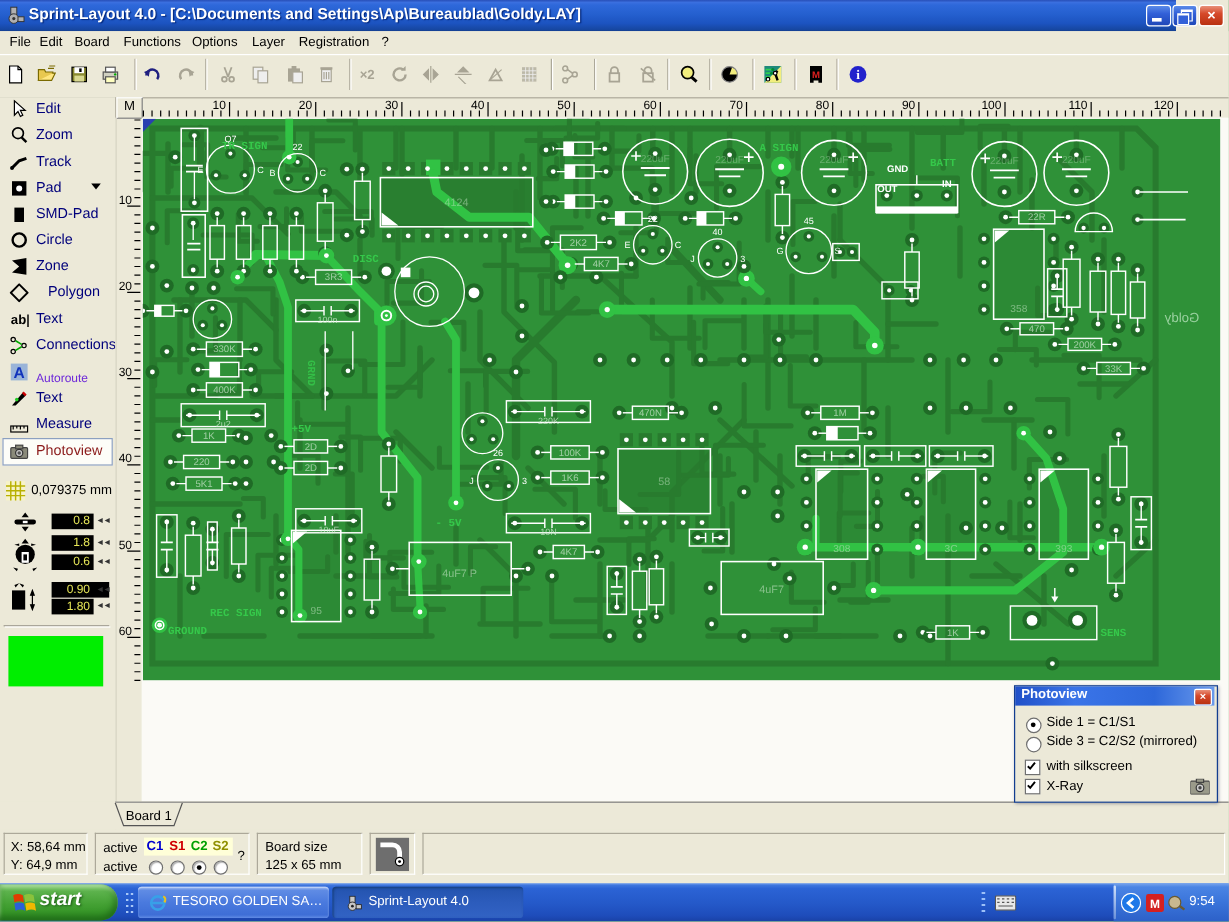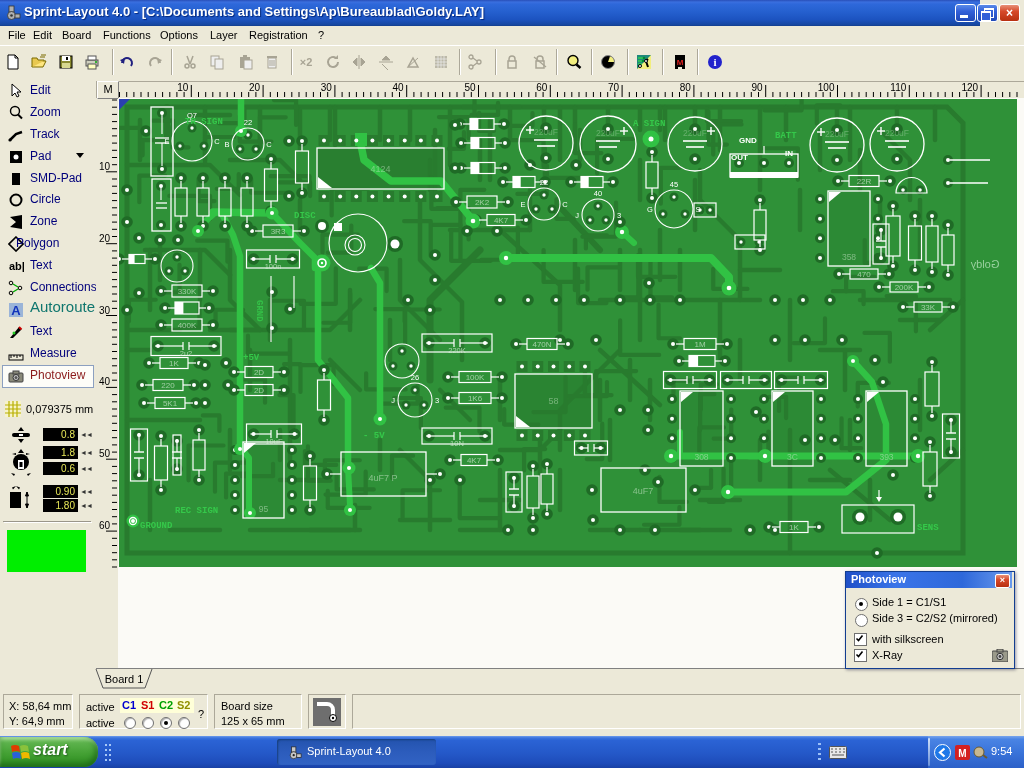--- a/index.html
+++ b/index.html
@@ -194,37 +194,37 @@
     <circle cx="8" cy="8" r="5.5" fill="none" stroke="#000" stroke-width="2"></circle>
   </svg>
 <div style="position:absolute;left:30px;top:192px;font-size:12px;color:#00007b">Circle</div>
 <svg width="16" height="16" viewBox="0 0 16 16" style="position:absolute;left:8px;top:214px">
     <path d="M2,3 L14,1 L14,15 L2,13 L8,8 z" fill="#000"></path>
   </svg>
 <div style="position:absolute;left:30px;top:214px;font-size:12px;color:#00007b">Zone</div>
 <svg width="16" height="16" viewBox="0 0 16 16" style="position:absolute;left:8px;top:236px">
     <path d="M8,1 L15,8 L8,15 L1,8 z" fill="none" stroke="#000" stroke-width="1.6"></path>
   </svg>
-<div style="position:absolute;left:16px;top:236px;font-size:12px;color:#00007b">Polygon</div>
+<div style="position:absolute;left:40px;top:236px;font-size:12px;color:#00007b">Polygon</div>
 <svg width="16" height="16" viewBox="0 0 16 16" style="position:absolute;left:8px;top:258px">
     <text x="1" y="12" font-size="11" font-weight="bold" fill="#000">ab|</text>
   </svg>
 <div style="position:absolute;left:30px;top:258px;font-size:12px;color:#00007b">Text</div>
 <svg width="16" height="16" viewBox="0 0 16 16" style="position:absolute;left:8px;top:280px">
     <circle cx="3" cy="3" r="1.8" fill="none" stroke="#000"></circle>
     <circle cx="3" cy="13" r="1.8" fill="none" stroke="#000"></circle>
     <circle cx="12" cy="8" r="1.8" fill="none" stroke="#000"></circle>
     <path d="M5,4 l5,3 m-5,5 l5,-3" stroke="#0a0" stroke-width="1.4"></path>
   </svg>
 <div style="position:absolute;left:30px;top:280px;font-size:12px;color:#00007b">Connections</div>
 <svg width="16" height="16" viewBox="0 0 16 16" style="position:absolute;left:8px;top:302px">
     <rect x="1" y="1" width="14" height="14" fill="#9ab4d8"></rect>
     <text x="8" y="13" font-size="13" font-weight="bold" fill="#1133bb" text-anchor="middle">A</text>
   </svg>
-<div style="position:absolute;left:30px;top:298px;font-size:15px;color:#0f766e">Autoroute</div>
+<div style="position:absolute;left:30px;top:310px;font-size:10px;color:#6d28d9">Autoroute</div>
 <svg width="16" height="16" viewBox="0 0 16 16" style="position:absolute;left:8px;top:324px">
     <path d="M2,14 L11,3 l2.5,2.5 L5,14 z" fill="#000"></path>
     <path d="M11,3 l2.5,2.5" stroke="#c00" stroke-width="2"></path>
     <circle cx="6" cy="9" r="1.5" fill="#2c2"></circle>
   </svg>
 <div style="position:absolute;left:30px;top:324px;font-size:12px;color:#00007b">Text</div>
 <svg width="16" height="16" viewBox="0 0 16 16" style="position:absolute;left:8px;top:346px">
     <rect x="1" y="9" width="14" height="5" fill="none" stroke="#000"></rect>
     <path d="M3,9 v3 m3,-3 v2 m3,-2 v3 m3,-3 v2" stroke="#000"></path>
   </svg>
@@ -258,21 +258,21 @@
   </svg>
 <div style="position:absolute;left:43px;top:446px;width:32px;height:13px;background:#000;color:#e8e858;font-size:10px;text-align:right;line-height:13px;padding-right:3px;font-family:Liberation Sans,sans-serif">1.8</div>
 <div style="position:absolute;left:80px;top:449px;width:8px;height:8px;font-size:7px;color:#333;letter-spacing:-1px">◄◄</div>
 <div style="position:absolute;left:43px;top:462px;width:32px;height:13px;background:#000;color:#e8e858;font-size:10px;text-align:right;line-height:13px;padding-right:3px;font-family:Liberation Sans,sans-serif">0.6</div>
 <div style="position:absolute;left:80px;top:465px;width:8px;height:8px;font-size:7px;color:#333;letter-spacing:-1px">◄◄</div>
 <svg width="26" height="28" viewBox="0 0 26 28" style="position:absolute;left:8px;top:484px">
     <path d="M8,2 l-4,1.5 l1,2 z M8,2 l4,1.5 l-1,2 z" fill="#000"></path>
     <rect x="2" y="8" width="11" height="16" fill="#000"></rect>
     <path d="M19,8 l-1.5,4 h3 z M19,24 l-1.5,-4 h3 z M19,8 v16" stroke="#000" fill="#000"></path>
   </svg>
-<div style="position:absolute;left:43px;top:485px;width:32px;height:13px;background:#000;color:#e8e858;font-size:10px;text-align:right;line-height:13px;padding-right:3px;font-family:Liberation Sans,sans-serif">0.90</div>
+<div style="position:absolute;left:43px;top:485px;width:32px;height:13px;background:#000;color:#e8e858;font-size:10px;text-align:right;line-height:13px;padding-right:16px;font-family:Liberation Sans,sans-serif">0.90</div>
 <div style="position:absolute;left:80px;top:488px;width:8px;height:8px;font-size:7px;color:#333;letter-spacing:-1px">◄◄</div>
 <div style="position:absolute;left:43px;top:499px;width:32px;height:13px;background:#000;color:#e8e858;font-size:10px;text-align:right;line-height:13px;padding-right:3px;font-family:Liberation Sans,sans-serif">1.80</div>
 <div style="position:absolute;left:80px;top:502px;width:8px;height:8px;font-size:7px;color:#333;letter-spacing:-1px">◄◄</div>
 <div style="position:absolute;left:3px;top:521px;width:88px;height:1px;background:#9a968a"></div>
 <div style="position:absolute;left:4px;top:522px;width:88px;height:1px;background:#fff"></div>
 <div style="position:absolute;left:7px;top:530px;width:79px;height:42px;background:#00ee00"></div>
 <div style="position:absolute;left:97px;top:81px;width:20px;height:16px;background:#ece9d8;border:1px solid;border-color:#fff #808080 #808080 #fff;text-align:center;font-size:11px;line-height:15px">M</div>
 <div style="position:absolute;left:96px;top:80px;width:928px;height:18px;background:#ece9d8;z-index:-1"></div>
 <svg width="906" height="18" viewBox="118 80 906 18" style="position:absolute;left:118px;top:80px">
     <line x1="119.5" y1="92" x2="119.5" y2="97" stroke="#000" stroke-width="1"></line>
@@ -1873,20 +1873,28 @@
         <path d="M1,3 q4,-2 8,0 l1,6 q-4,-2 -8,0 z" fill="#e03c00"></path>
         <path d="M10,3 q4,-2 8,0 l1,6 q-4,-2 -8,0 z" fill="#8ac23c"></path>
         <path d="M2,10 q4,-2 8,0 l1,6 q-4,-2 -8,0 z" fill="#2a60d8"></path>
         <path d="M11,10 q4,-2 8,0 l1,6 q-4,-2 -8,0 z" fill="#f0b800"></path>
       </svg>
       <span style="position:absolute;left:33px;top:4px;font-size:16px;font-weight:bold;font-style:italic;color:#fff;text-shadow:1px 1px 2px #1a5a14">start</span>
     </div>
     <div style="position:absolute;left:106px;top:743px;"></div>
     <div style="position:absolute;left:105px;top:8px;width:2px;height:18px;background:repeating-linear-gradient(#a8c8f8 0,#a8c8f8 2px,transparent 2px,transparent 5px)"></div>
     <div style="position:absolute;left:109px;top:8px;width:2px;height:18px;background:repeating-linear-gradient(#a8c8f8 0,#a8c8f8 2px,transparent 2px,transparent 5px)"></div>
+    <div style="position:absolute;left:115px;top:3px;width:159px;height:26px;border-radius:3px;background:linear-gradient(#98b5ef 0%,#5f8be4 12%,#4a7ade 50%,#3e6ed6 90%,#5f8be4 100%);box-shadow:inset 0 1px 1px #c0d4f8">
+      <svg width="15" height="15" viewBox="0 0 15 15" style="position:absolute;left:9px;top:6px">
+        <circle cx="7.5" cy="7.5" r="5.5" fill="none" stroke="#38a0e8" stroke-width="2.2"></circle>
+        <path d="M2,7.5 h11" stroke="#38a0e8" stroke-width="2.2"></path>
+        <path d="M12,2 q3,1.5 1,5" stroke="#e8c020" stroke-width="1.8" fill="none"></path>
+      </svg>
+      <span style="position:absolute;left:29px;top:6px;font-size:11px;color:#fff">TESORO GOLDEN SA…</span>
+    </div>
     <div style="position:absolute;left:277px;top:3px;width:159px;height:26px;border-radius:3px;background:linear-gradient(#2353ae 0%,#2c5cbc 50%,#3263c4 100%);box-shadow:inset 1px 1px 2px #163e7a">
       <svg width="14" height="14" viewBox="0 0 16 16" style="position:absolute;left:11px;top:7px">
         <rect x="4" y="1" width="5" height="6" fill="#c8c8c8" stroke="#222" stroke-width="0.8"></rect>
         <circle cx="6.5" cy="10.5" r="4" fill="#c8c8c8" stroke="#222" stroke-width="0.8"></circle>
         <circle cx="6.5" cy="10.5" r="1.3" fill="#222"></circle>
         <rect x="10" y="9" width="5" height="4" fill="#c8c8c8" stroke="#222" stroke-width="0.8"></rect>
       </svg>
       <span style="position:absolute;left:30px;top:6px;font-size:11px;color:#fff">Sprint-Layout 4.0</span>
     </div>
     <div style="position:absolute;left:818px;top:7px;width:3px;height:20px;background:repeating-linear-gradient(#9cc0f8 0,#9cc0f8 2px,transparent 2px,transparent 5px)"></div>

